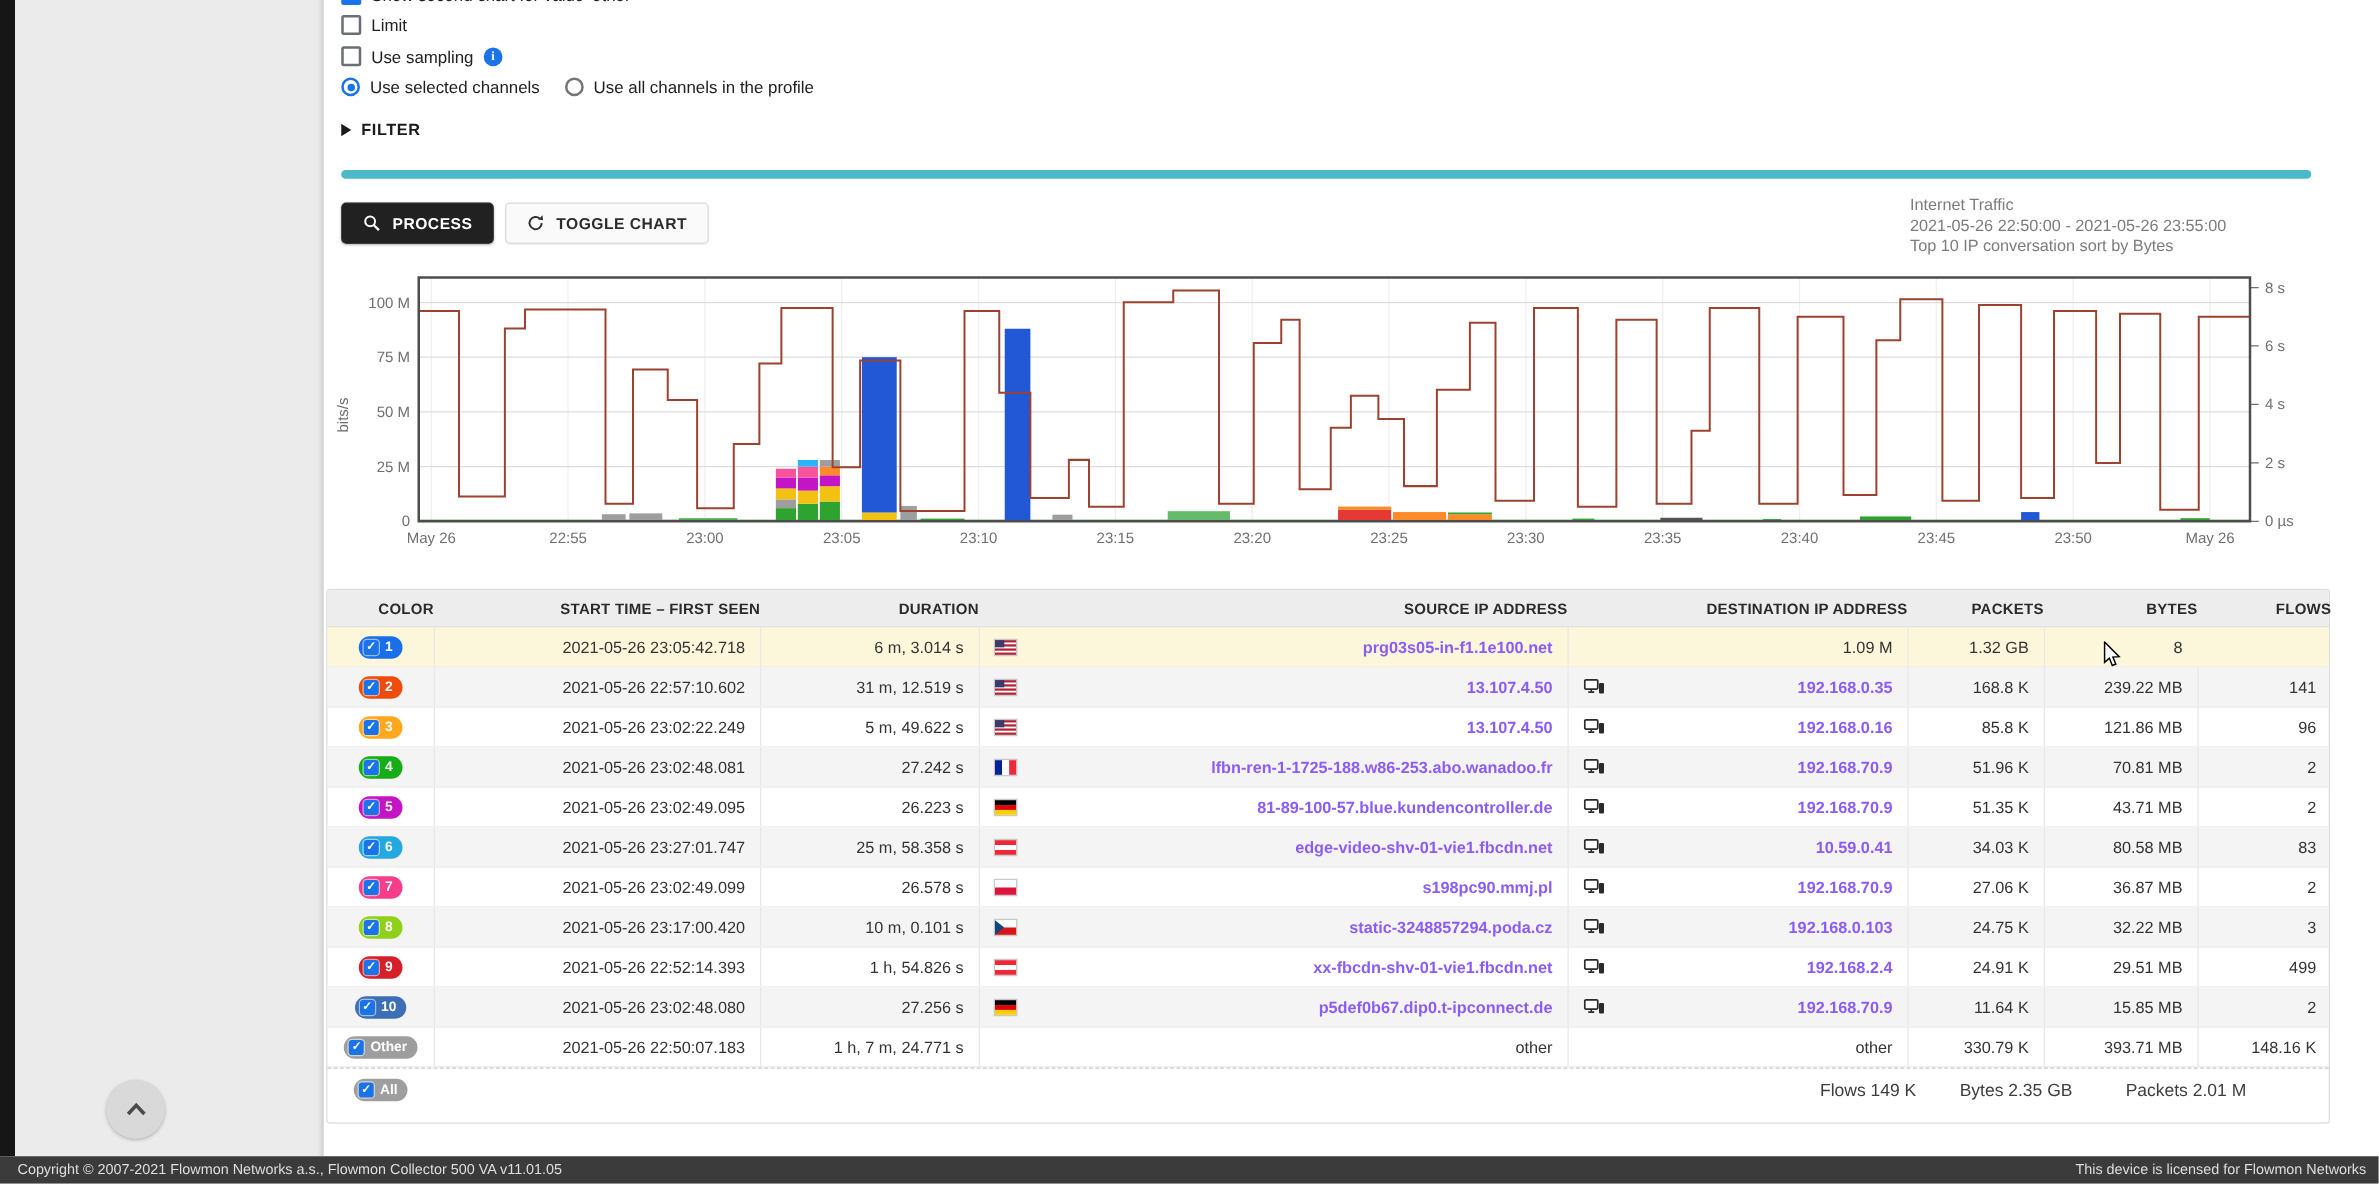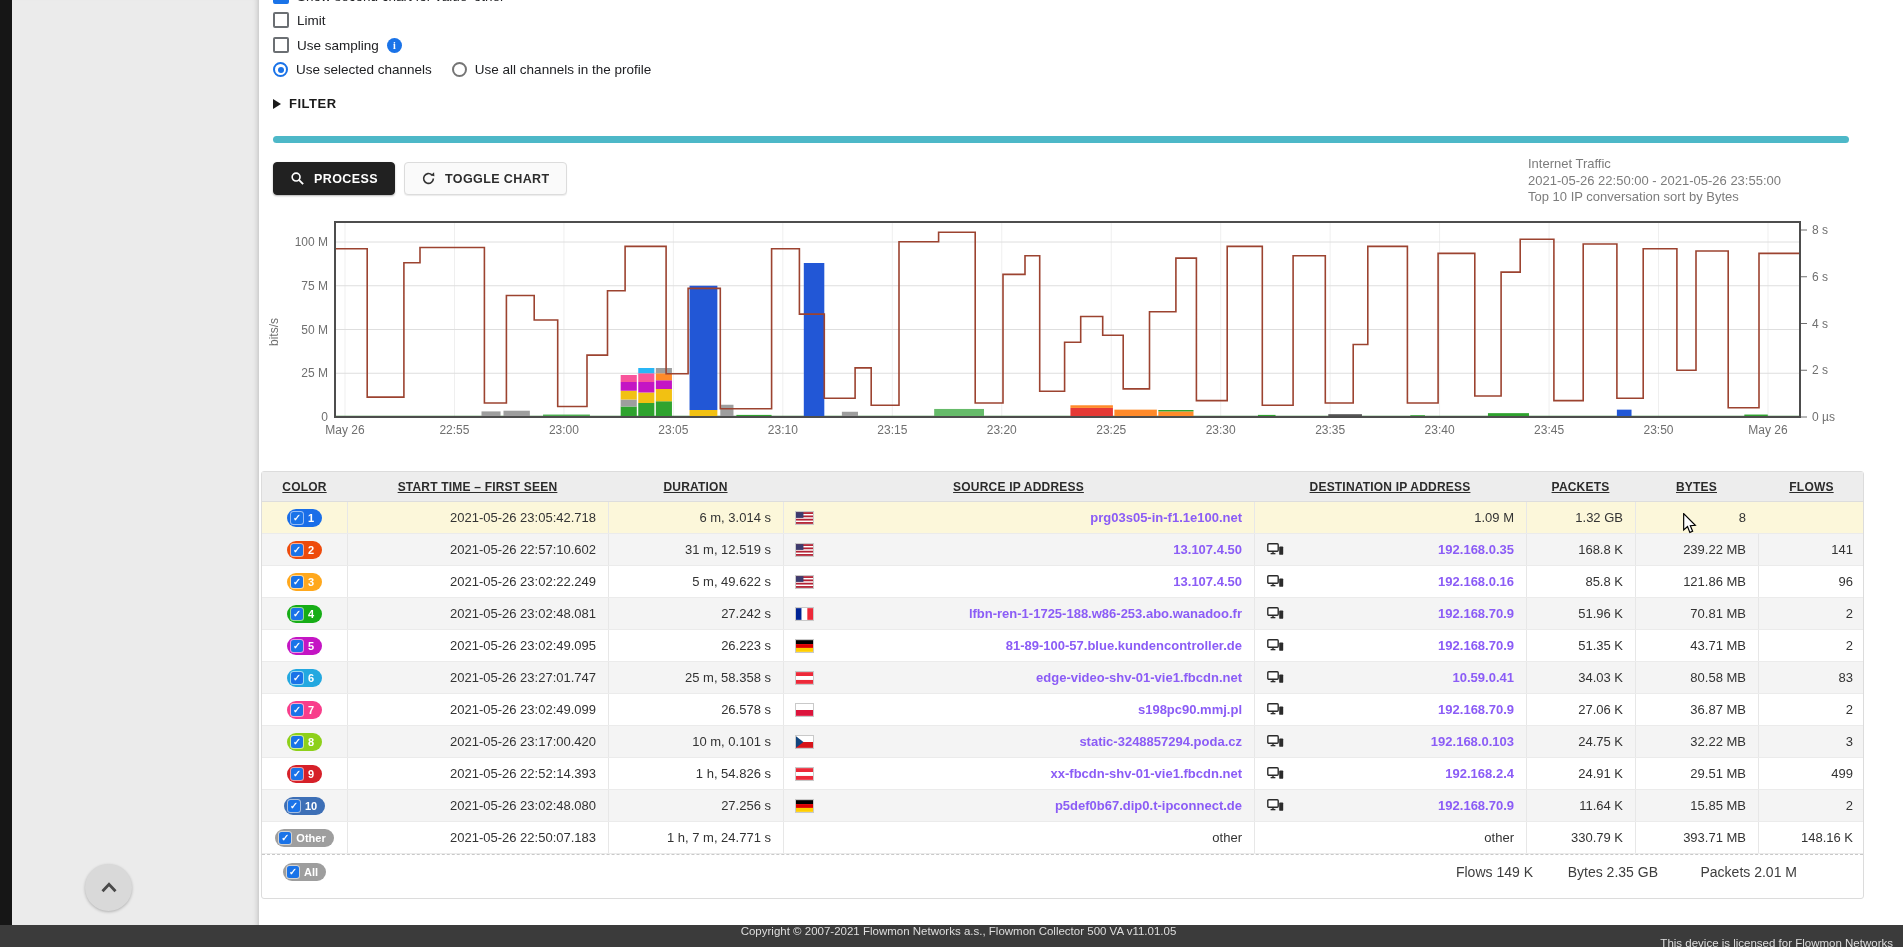--- a/index.html
+++ b/index.html
@@ -46,21 +46,21 @@
   .chart-meta { position:absolute; left:1269px; top:156px; font-size:13px; line-height:16.5px;
     color:#7c7c7c; }
 
   
   .card { position:absolute; left:2px; top:471px; width:1603px; background:#fff;
     border:1px solid #dcdcdc; border-radius:3px; padding-bottom:10px; }
   .trow { display:grid; grid-template-columns:85px 261px 175px 471px 272px 109px 123px 107px;
     height:32px; align-items:center; border-bottom:1px solid #ebebeb; font-size:13px; color:#333; }
   .thead { height:30px; background:#ededed; font-size:12px; font-weight:bold; color:#2b2b2b;
     letter-spacing:.2px; border-bottom:1px solid #ddd; }
-  .thead > div { text-align:center;text-decoration:underline; }
+  .thead > div { text-align:right; }
   .tcell { padding:0 12px; height:100%; display:flex; align-items:center; }
   .trow > div + div { border-left:1px solid #e7e7e7; }
   .thead > div + div { border-left:none; }
   .r { justify-content:flex-end; }
   .c { justify-content:center; }
   .between { justify-content:space-between; }
   .alt { background:#f4f4f4; }
   .hl { background:#fcf7da !important; }
   .host { font-weight:bold; color:#8b5cf6; }
   .pill { display:inline-flex; align-items:center; gap:5px; height:18px; padding:0 8px 0 4px;
@@ -68,21 +68,21 @@
   .pill .pcb { width:12px; height:12px; background:#1a73e8; border-radius:2.5px;
     box-shadow:0 0 0 1px rgba(255,255,255,.55); color:#fff; font-size:9.5px; line-height:12px;
     text-align:center; font-weight:bold; cursor:pointer; }
   .flag { width:17px; height:12px; flex:0 0 auto; box-shadow:0 0 0 1px #c9c9c9; }
   .allrow { position:relative; height:34px; border-bottom:none; border-top:1px dashed #c9c9c9;
     margin-top:0; display:flex; align-items:center; font-size:14px; color:#3d3d3d; }
   .tot { position:absolute; top:0; height:34px; display:flex; align-items:center; justify-content:flex-end; }
 
   
   .footer { position:absolute; left:0; bottom:0; width:1903px; height:22px; background:#3b3b3b;
-    color:#dedede; font-size:11.5px; display:flex; align-items:center;flex-direction:column; }
+    color:#dedede; font-size:11.5px; display:flex; align-items:center; }
   .footer .fl { padding-left:14px; }
   .footer .fr { margin-left:auto; padding-right:10px; }
 
   .scrolltop { position:absolute; left:85px; top:864px; width:47px; height:47px; border-radius:50%;
     background:#d9d9d9; box-shadow:0 1px 3px rgba(0,0,0,.25); display:flex; align-items:center;
     justify-content:center; cursor:pointer; }
 
   .cursor { position:absolute; left:1682px; top:513px; pointer-events:none; }
   svg text { font-family:"Liberation Sans", sans-serif; }
 </style>

